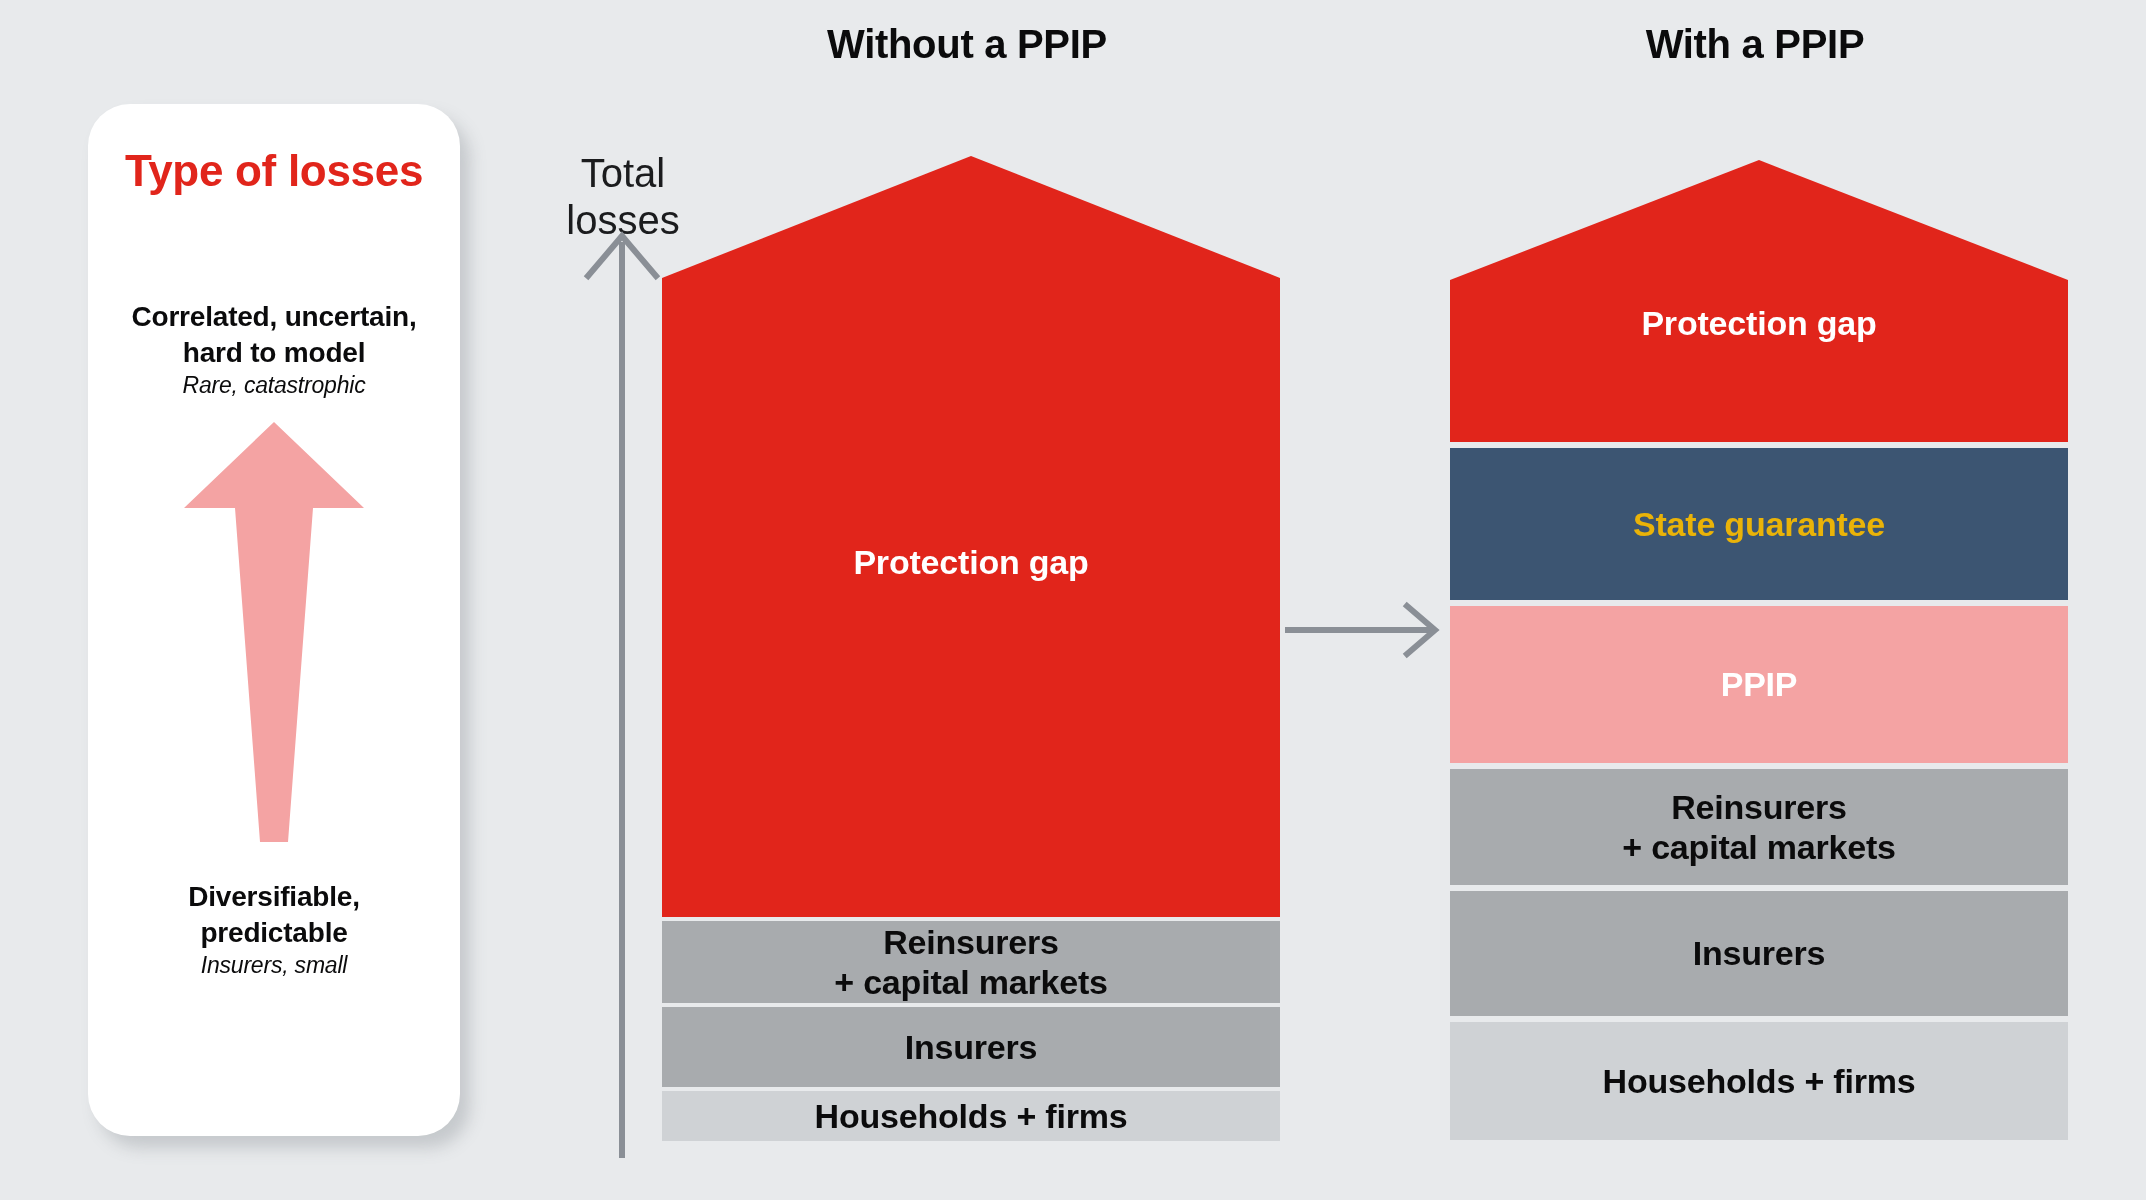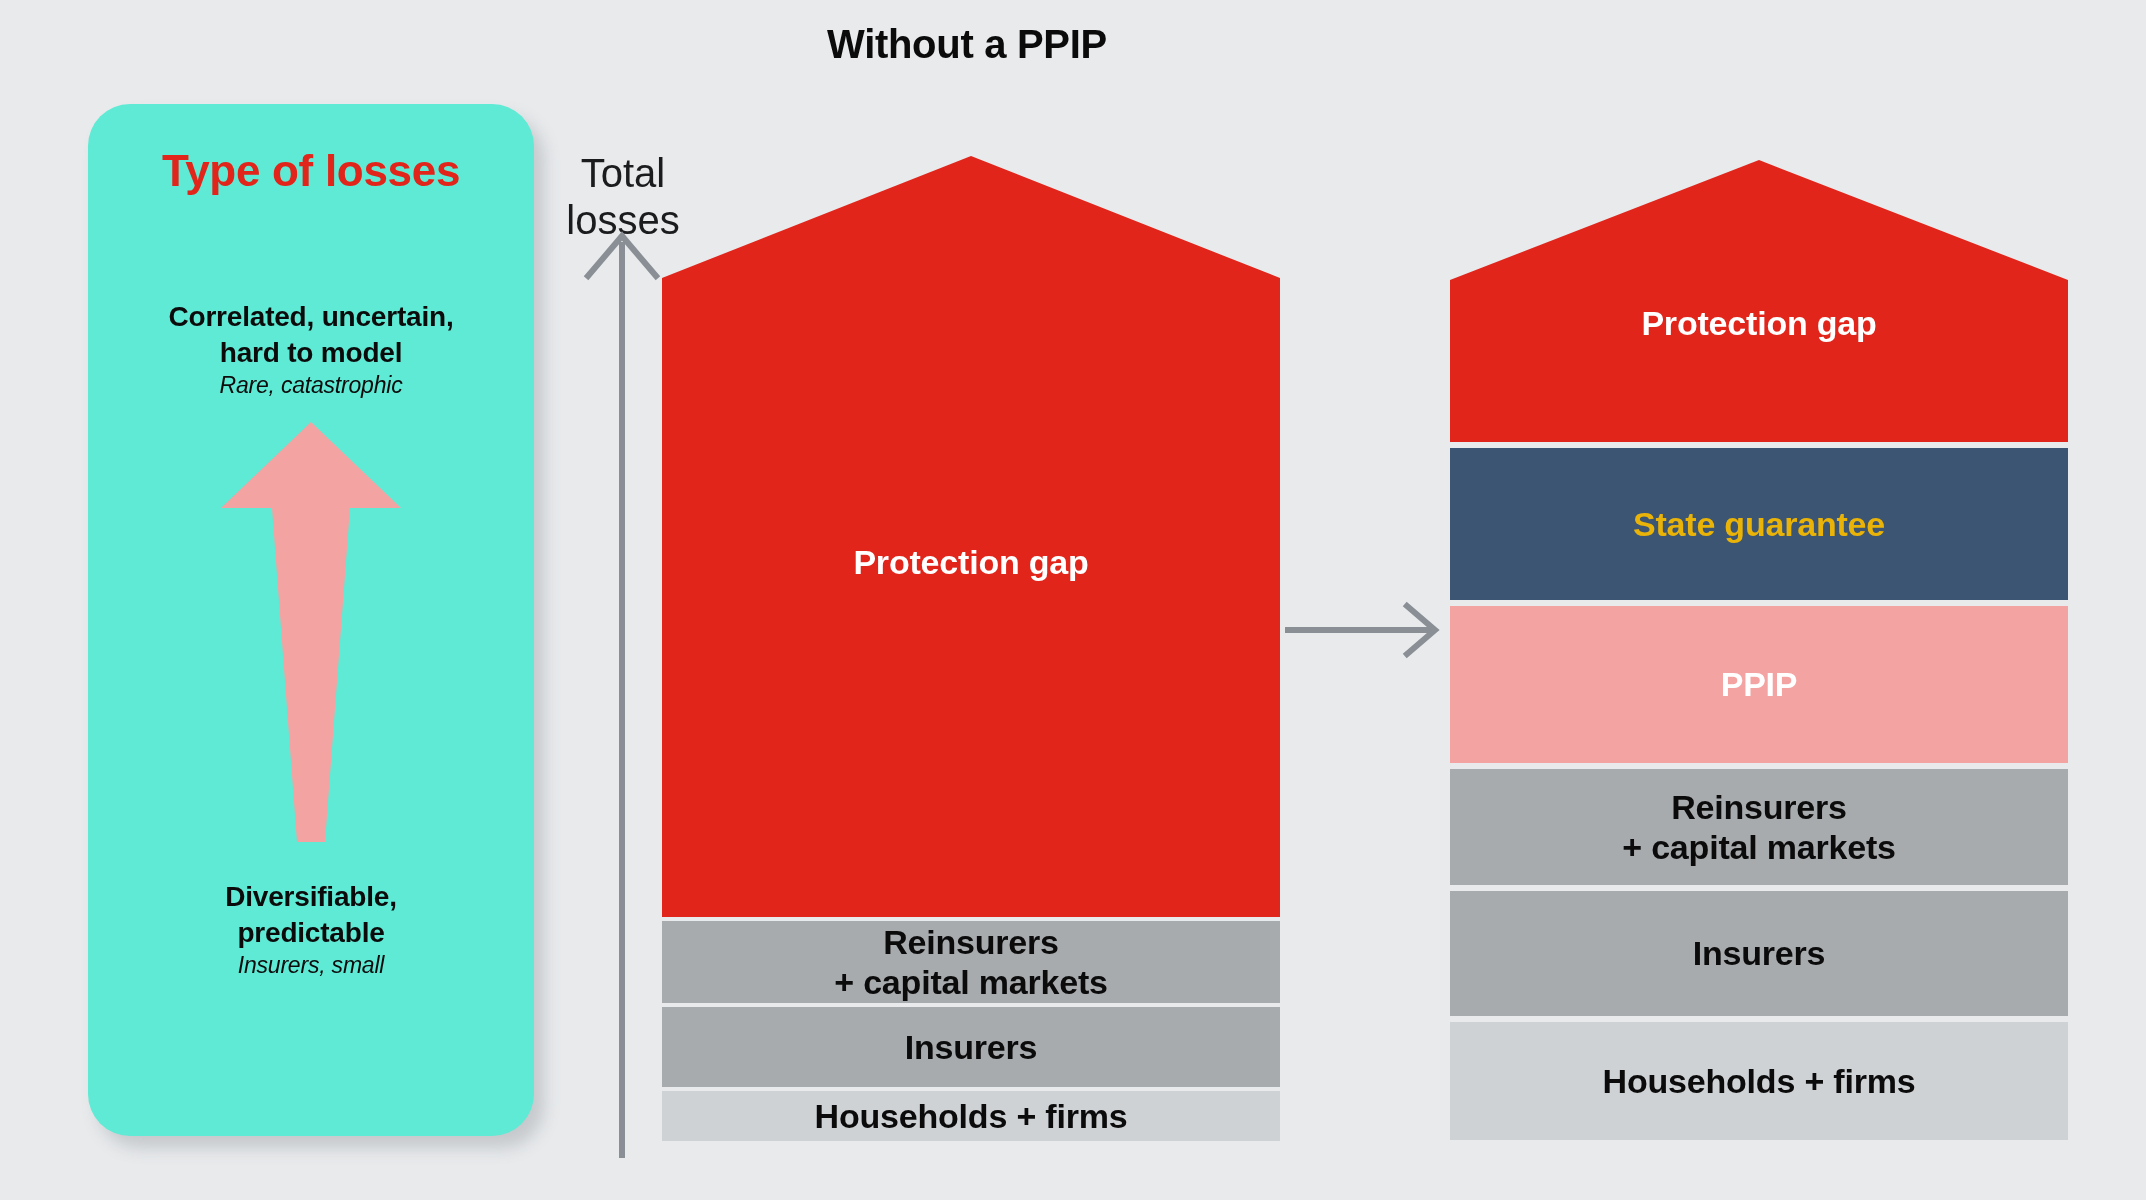--- a/index.html
+++ b/index.html
@@ -19,23 +19,23 @@
   .stage {
     position: absolute;
     inset: 0;
   }
 
   
   .type-card {
     position: absolute;
     left: 88px;
     top: 104px;
-    width: 446px;
+    width: 372px;
     height: 1032px;
-    background: #5eead4;
+    background: #ffffff;
     border-radius: 42px;
     box-shadow: 10px 12px 16px rgba(120,125,132,0.30);
     box-sizing: border-box;
   }
 
   .type-card-title {
     position: absolute;
     top: 42px;
     left: 0;
     width: 100%;
@@ -184,20 +184,21 @@
 
   <div class="axis-label" style="white-space: pre-line;">Total
 losses</div>
 
   <svg class="axis-arrow" viewBox="0 0 120 930" preserveAspectRatio="none">
     <line x1="60" y1="930" x2="60" y2="14" stroke="#8a8f96" stroke-width="6"></line>
     <polyline points="26,48 60,8 94,48" fill="none" stroke="#8a8f96" stroke-width="6" stroke-linecap="square" stroke-linejoin="miter"></polyline>
   </svg>
 
   <div class="col-header left">Without a PPIP</div>
+  <div class="col-header right">With a PPIP</div>
 
   <div class="column left">
 
     <div class="band cap" style="top:0px; height:761px;">
       <svg class="cap-svg" viewBox="0 0 618 761" preserveAspectRatio="none">
         <polygon points="0,122 309,0 618,122 618,761 0,761" fill="#e1251b"></polygon>
       </svg>
       <span class="band-label" style="color:#ffffff; margin-top:52px;">Protection gap</span>
     </div>
 

